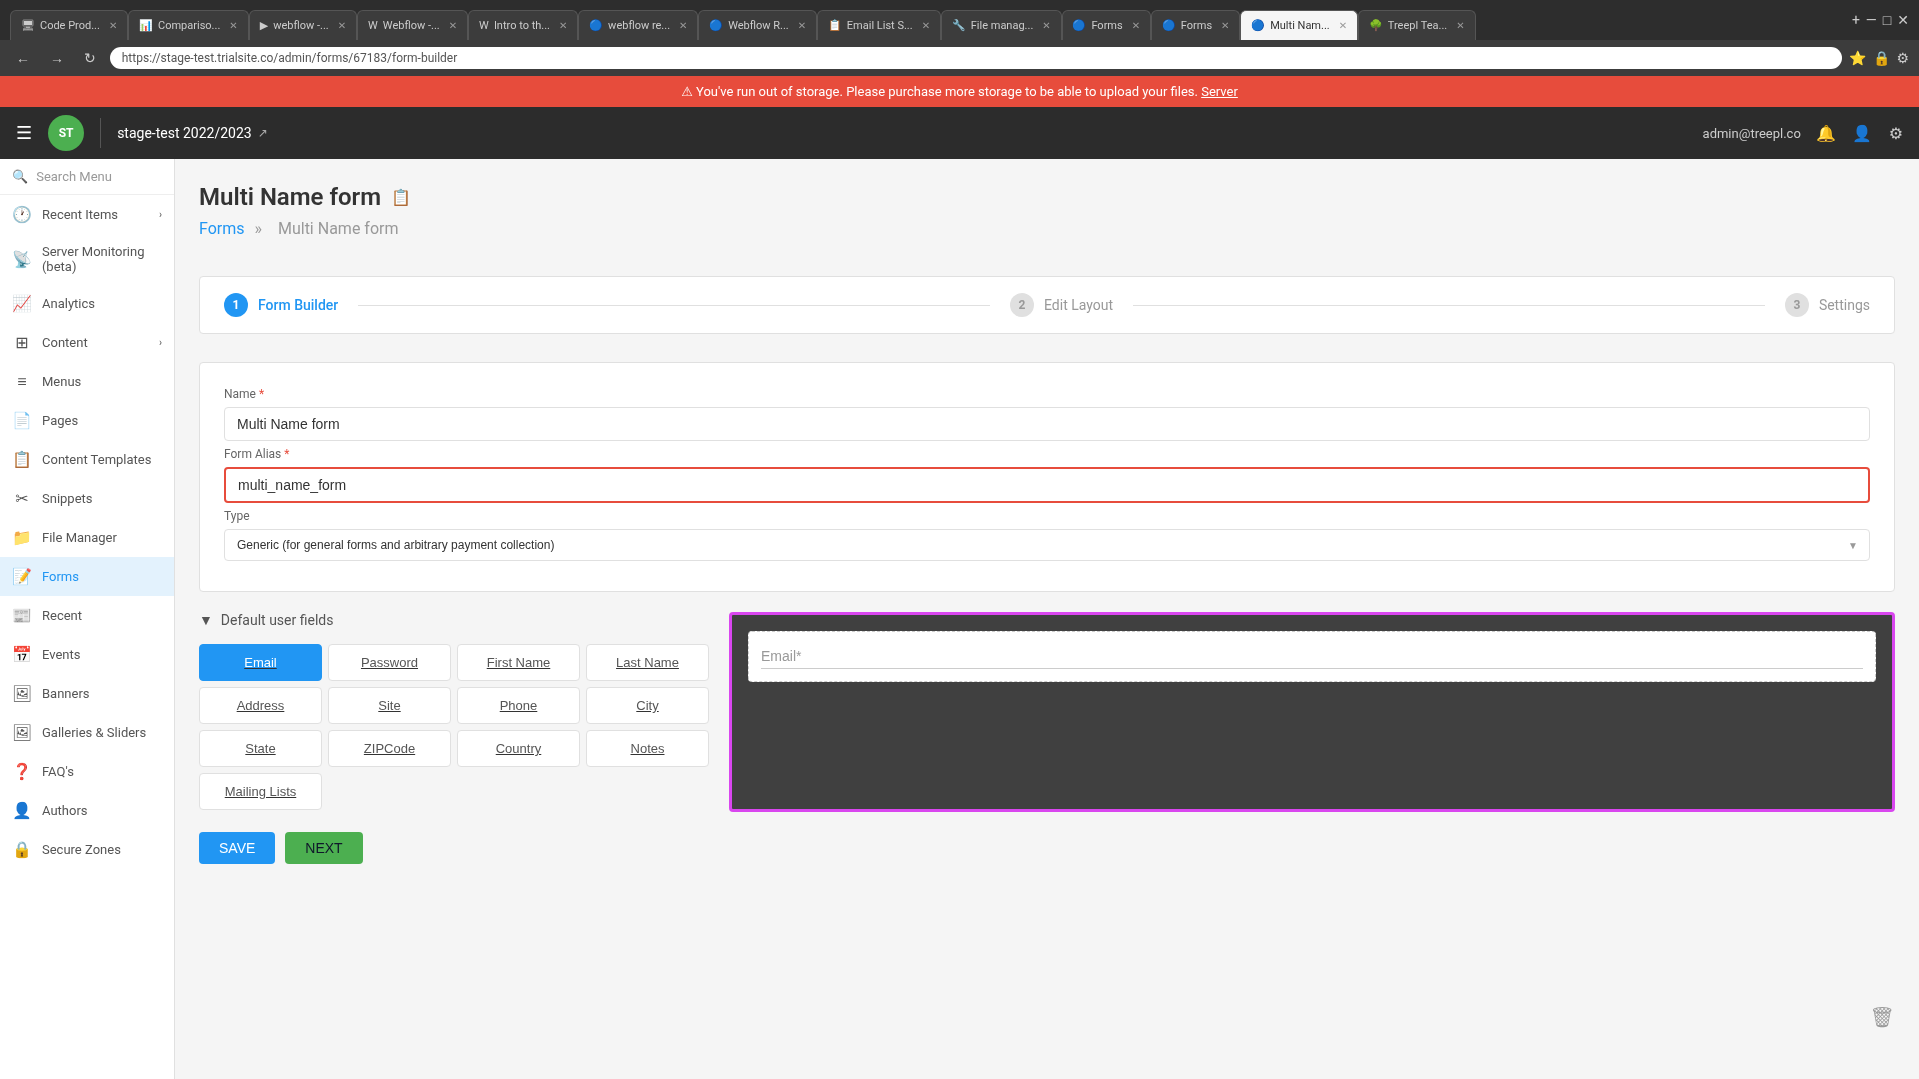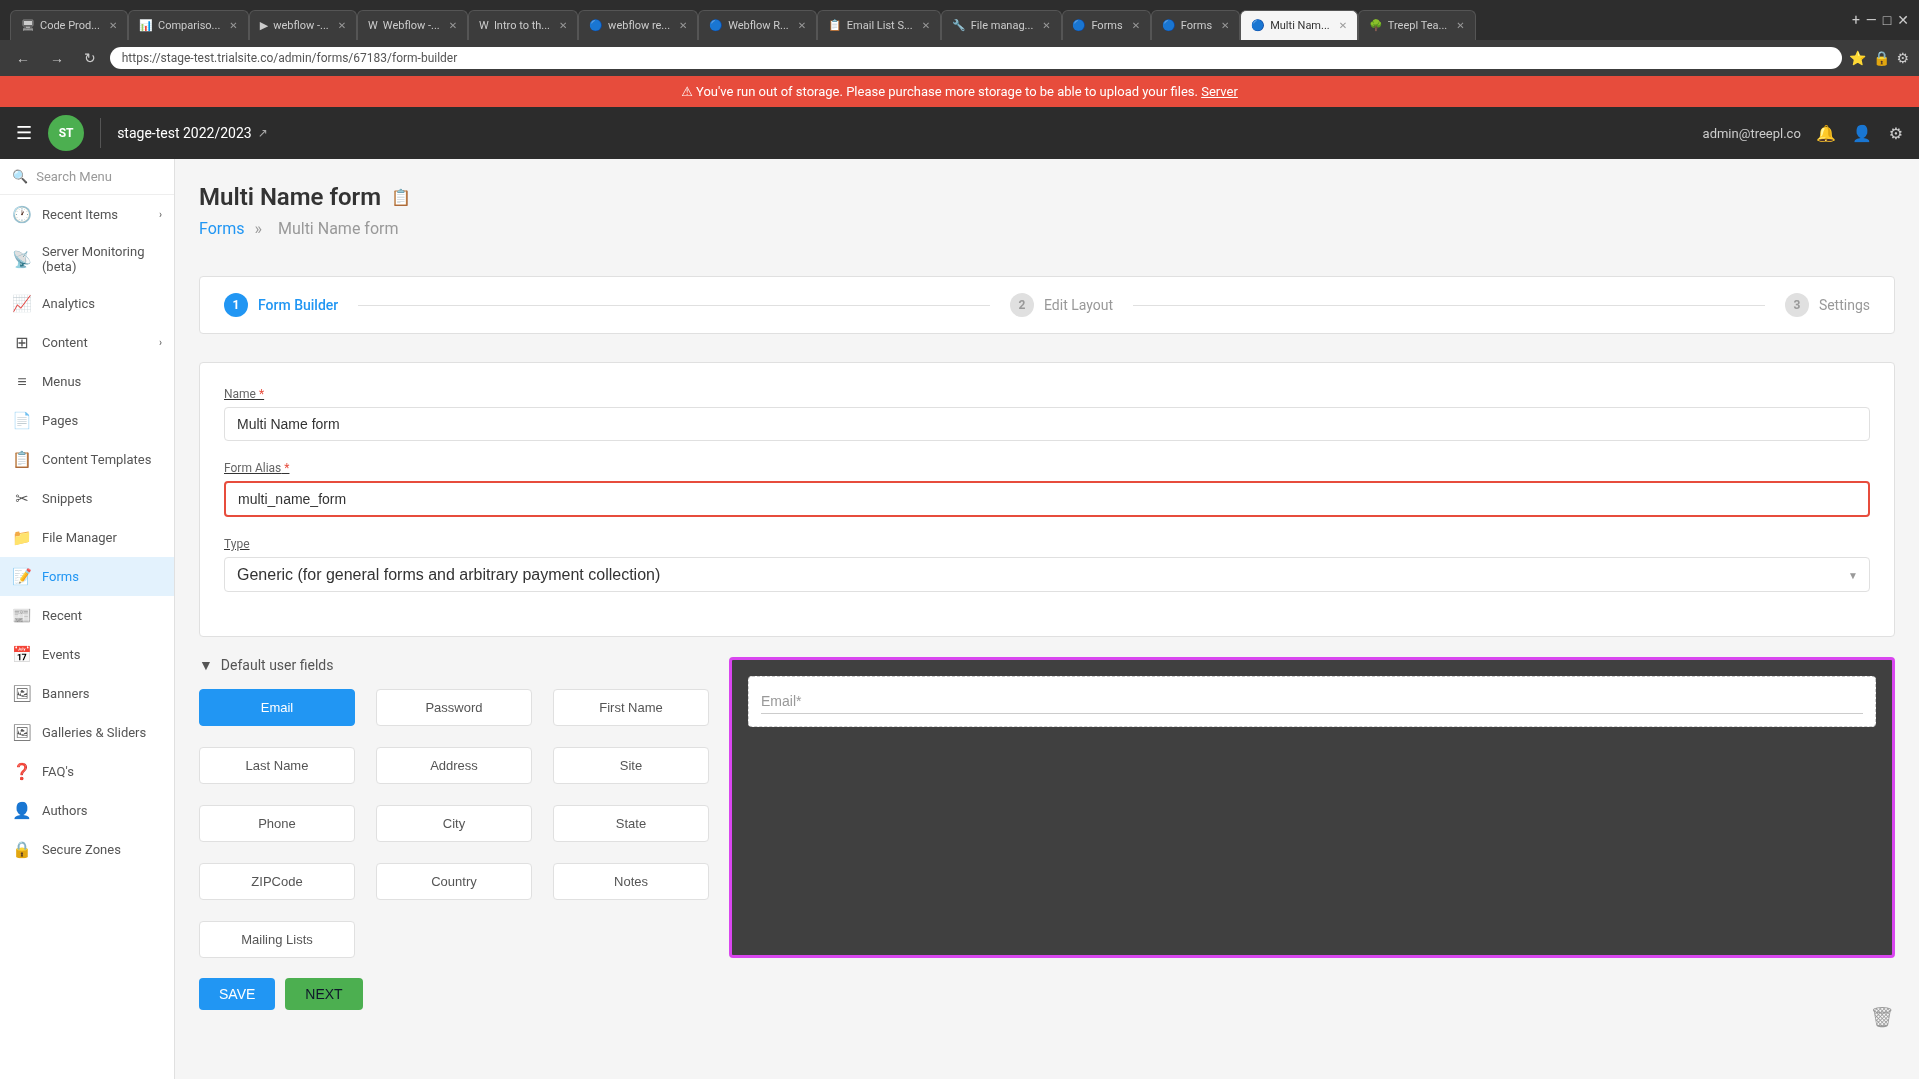--- a/index.html
+++ b/index.html
@@ -58,36 +58,36 @@
     .step-num { width: 24px; height: 24px; border-radius: 50%; display: flex; align-items: center; justify-content: center; font-size: 12px; font-weight: bold; }
     .step-num.active { background: #2196f3; color: #fff; }
     .step-num.inactive { background: #e0e0e0; color: #999; }
     .step-label { font-size: 14px; }
     .step-label.active { color: #2196f3; font-weight: 500; }
     .step-label.inactive { color: #999; }
     .step-line { flex: 1; height: 1px; background: #e0e0e0; margin: 0 20px; }
 
     
     .form-section { background: #fff; border: 1px solid #e0e0e0; border-radius: 4px; padding: 24px; margin-bottom: 20px; }
-    .form-group { margin-bottom: 20px; text-decoration: underline; }
+    .form-group { margin-bottom: 6px; }
     .form-label { font-size: 12px; color: #666; margin-bottom: 6px; display: block; }
     .form-label .required { color: #e74c3c; }
     .form-input { width: 100%; border: 1px solid #e0e0e0; border-radius: 4px; padding: 8px 12px; font-size: 14px; color: #333; outline: none; }
     .form-input.error { border-color: #e74c3c; border-width: 2px; }
-    .form-select { width: 100%; border: 1px solid #e0e0e0; border-radius: 4px; padding: 8px 12px; font-size: 16px; color: #333; background: #fff; appearance: none; cursor: pointer; }
+    .form-select { width: 100%; border: 1px solid #e0e0e0; border-radius: 4px; padding: 8px 12px; font-size: 12px; color: #333; background: #fff; appearance: none; cursor: pointer; }
     .select-wrapper { position: relative; }
     .select-wrapper::after { content: '▼'; position: absolute; right: 12px; top: 50%; transform: translateY(-50%); font-size: 10px; color: #999; pointer-events: none; }
 
     
     .fields-layout { display: flex; gap: 20px; }
     .fields-panel { flex: 0 0 510px; }
     .preview-panel { flex: 1; background: #404040; border: 3px solid #d946ef; border-radius: 4px; min-height: 200px; padding: 16px; }
     .section-header { display: flex; align-items: center; gap: 8px; margin-bottom: 16px; color: #555; font-size: 14px; cursor: pointer; }
 
-    .field-grid { display: grid; grid-template-columns: 1fr 1fr 1fr; gap: 21px; }
+    .field-grid { display: grid; grid-template-columns: 1fr 1fr 1fr 1fr; gap: 6px; text-decoration: underline; }
     .field-btn { padding: 10px 8px; border: 1px solid #e0e0e0; border-radius: 4px; background: #fff; text-align: center; font-size: 13px; color: #555; cursor: pointer; }
     .field-btn.active { background: #2196f3; color: #fff; border-color: #2196f3; }
 
     
     .preview-field { border: 1px dashed #ccc; border-radius: 4px; padding: 12px; background: #fff; margin-bottom: 8px; }
     .preview-field input { width: 100%; border: none; border-bottom: 1px solid #ccc; padding: 4px 0; font-size: 14px; color: #999; outline: none; background: transparent; }
 
     
     .action-bar { display: flex; gap: 10px; margin-top: 20px; }
     .btn { padding: 8px 20px; border-radius: 4px; font-size: 14px; font-weight: 500; cursor: pointer; border: none; }

